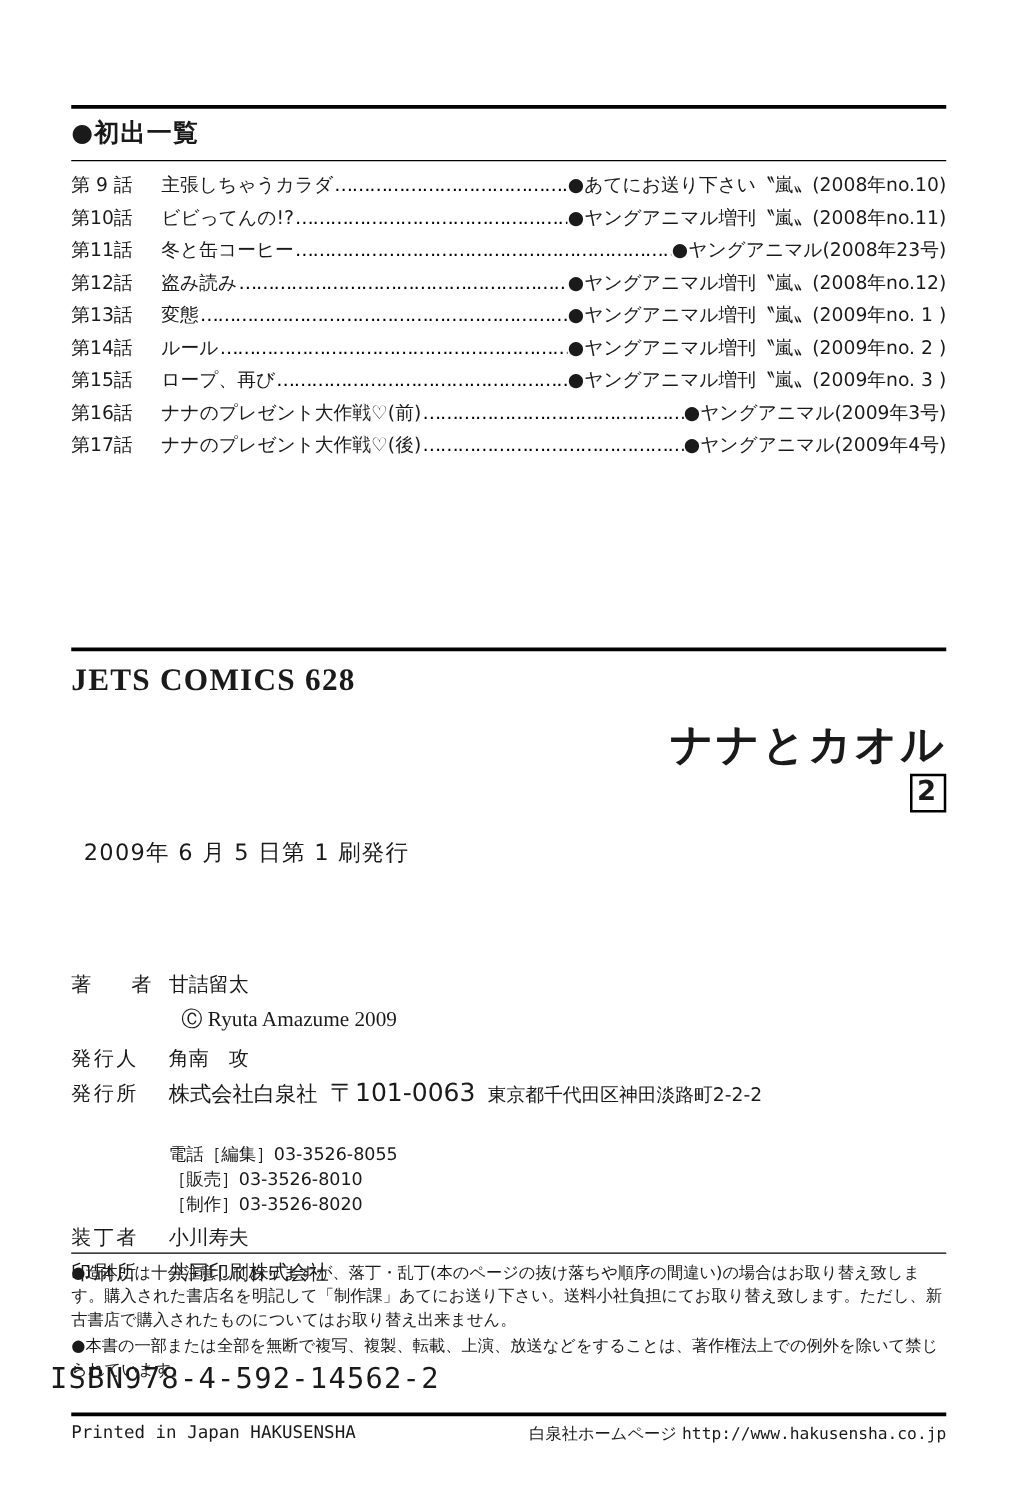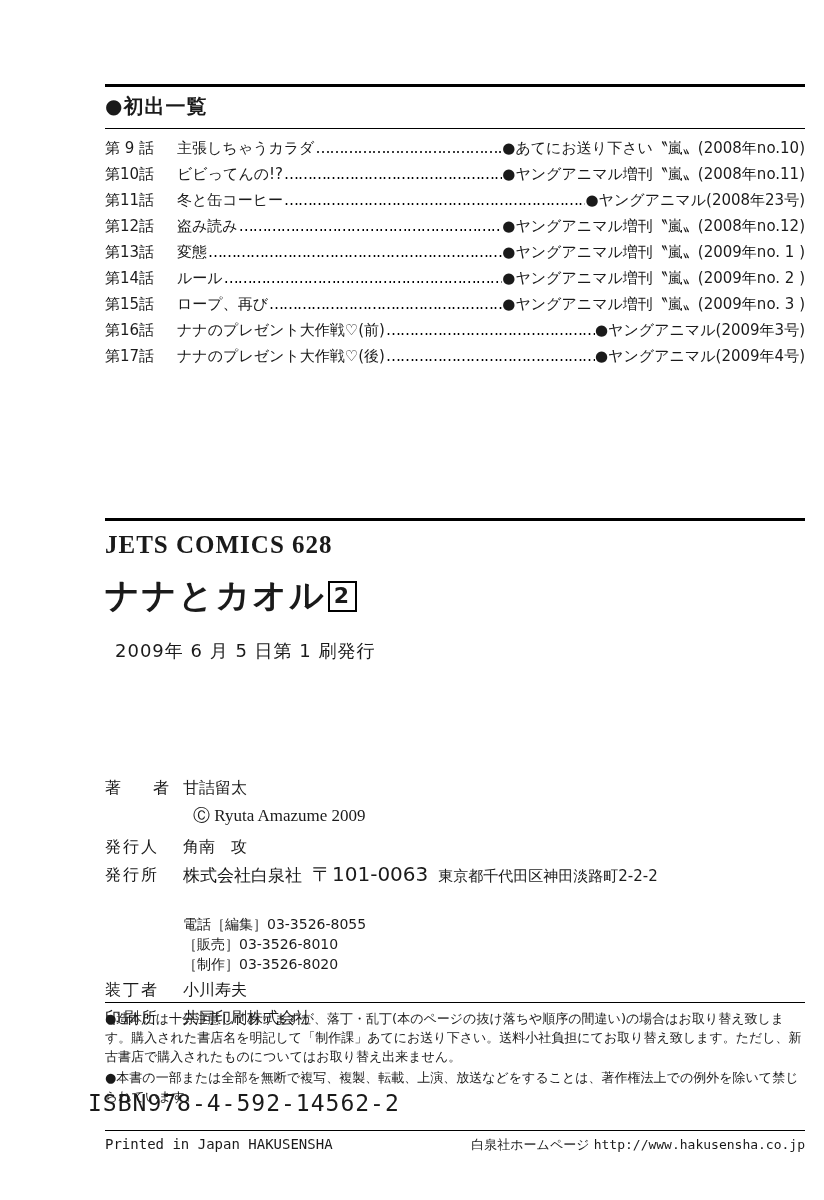--- a/index.html
+++ b/index.html
@@ -13,21 +13,20 @@
     position: relative;
     font-family: "DejaVu Sans", "Liberation Sans", sans-serif;
     color: #1a1a1a;
     overflow: hidden;
   }
   .page {
     position: absolute;
     left: 0; top: 0;
     width: 724px;
     height: 1200px;
-    margin-left: 48px;
   }
 
   
   .toc-block {
     position: absolute;
     left: 57px;
     top: 84px;
     width: 700px;
   }
   .rule-thick {
@@ -95,21 +94,22 @@
     font-size: 25px;
     letter-spacing: 1px;
     margin: 10px 0 0 0;
   }
   .booktitle {
     font-size: 34px;
     font-weight: bold;
     letter-spacing: 2px;
     margin: 14px 0 0 0;
     display: flex;
-    align-items: center;
+    align-items: flex-end;
+    flex-direction: column;
   }
   .vol-box {
     display: inline-block;
     border: 2px solid #000;
     font-size: 22px;
     line-height: 24px;
     padding: 1px 4px 2px 4px;
     margin-left: 2px;
     font-weight: bold;
   }
@@ -179,21 +179,21 @@
     width: 700px;
     font-family: "DejaVu Sans Mono", "Liberation Mono", monospace;
     font-size: 23px;
     letter-spacing: 1px;
   }
   .footer {
     position: absolute;
     left: 57px;
     top: 1130px;
     width: 700px;
-    border-top: 1px solid #000000;
+    border-top: 3px solid #000000;
     padding-top: 5px;
     display: flex;
     justify-content: space-between;
     font-size: 14px;
     font-family: "DejaVu Sans Mono", "Liberation Mono", monospace;
   }
   .footer .right {
     font-family: "DejaVu Sans", "Liberation Sans", sans-serif;
     font-size: 13px;
   }

